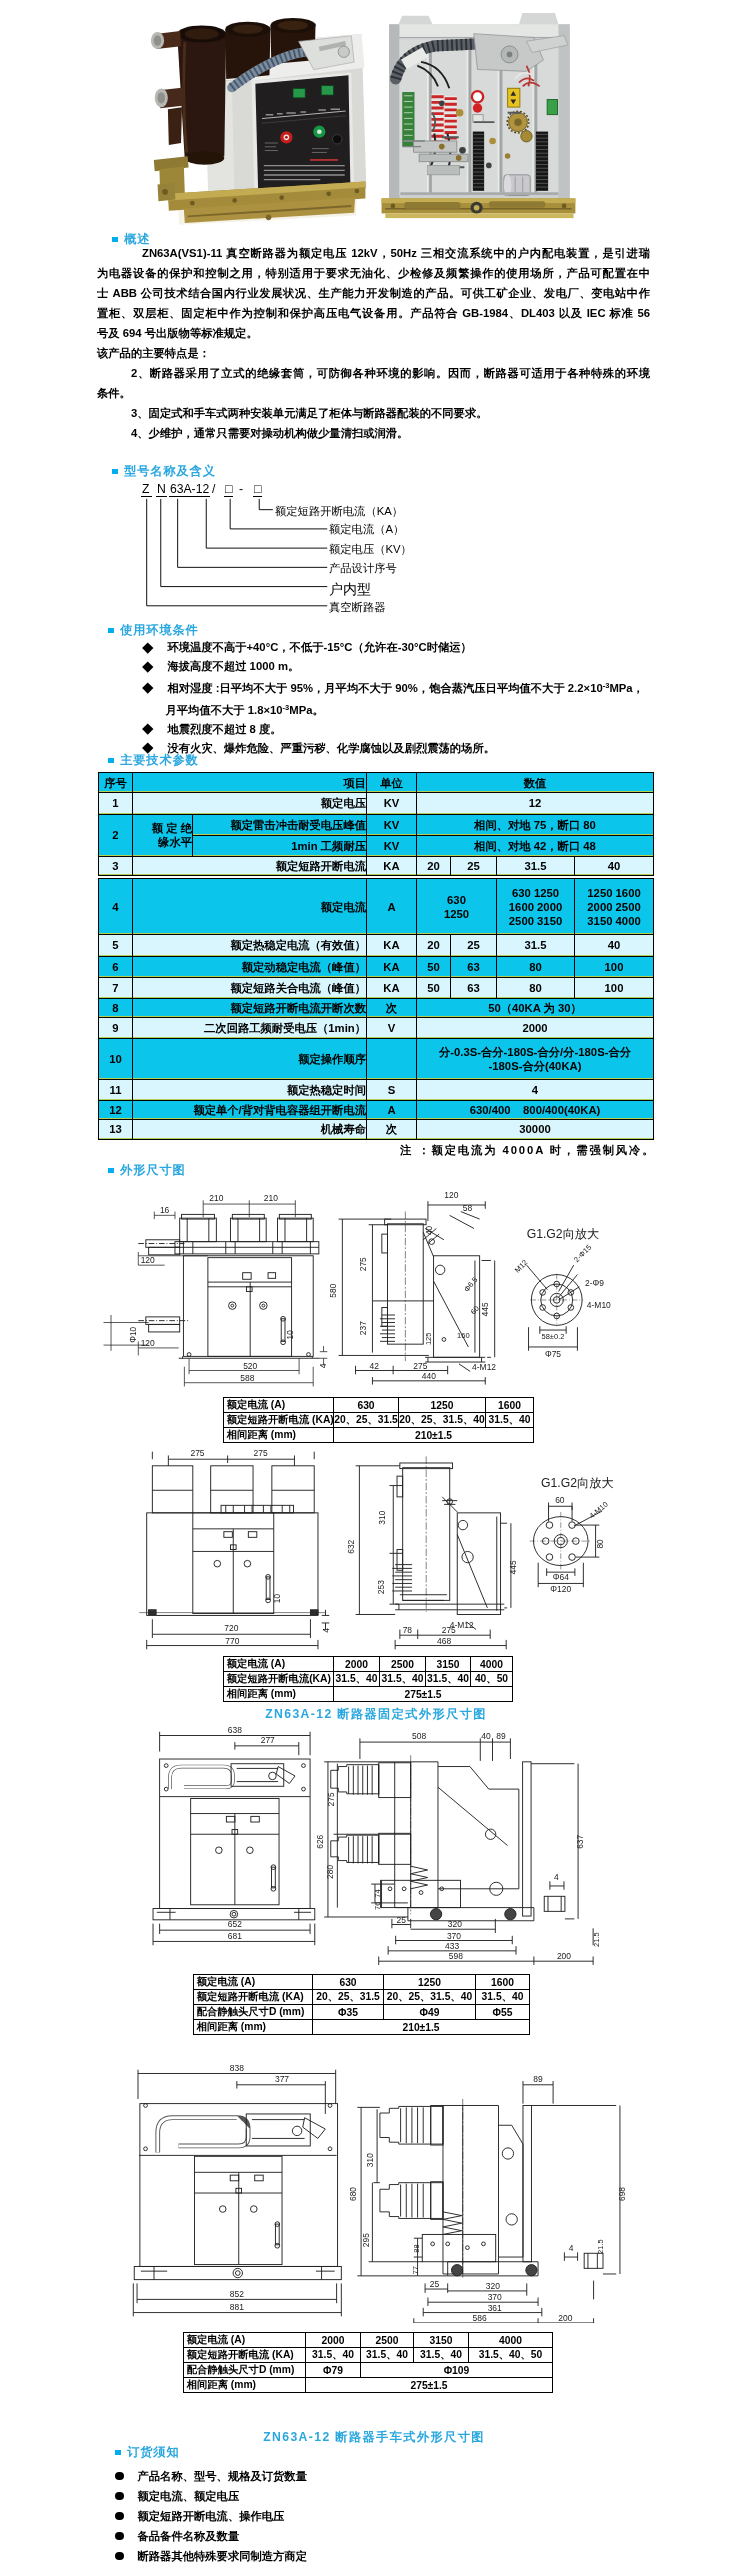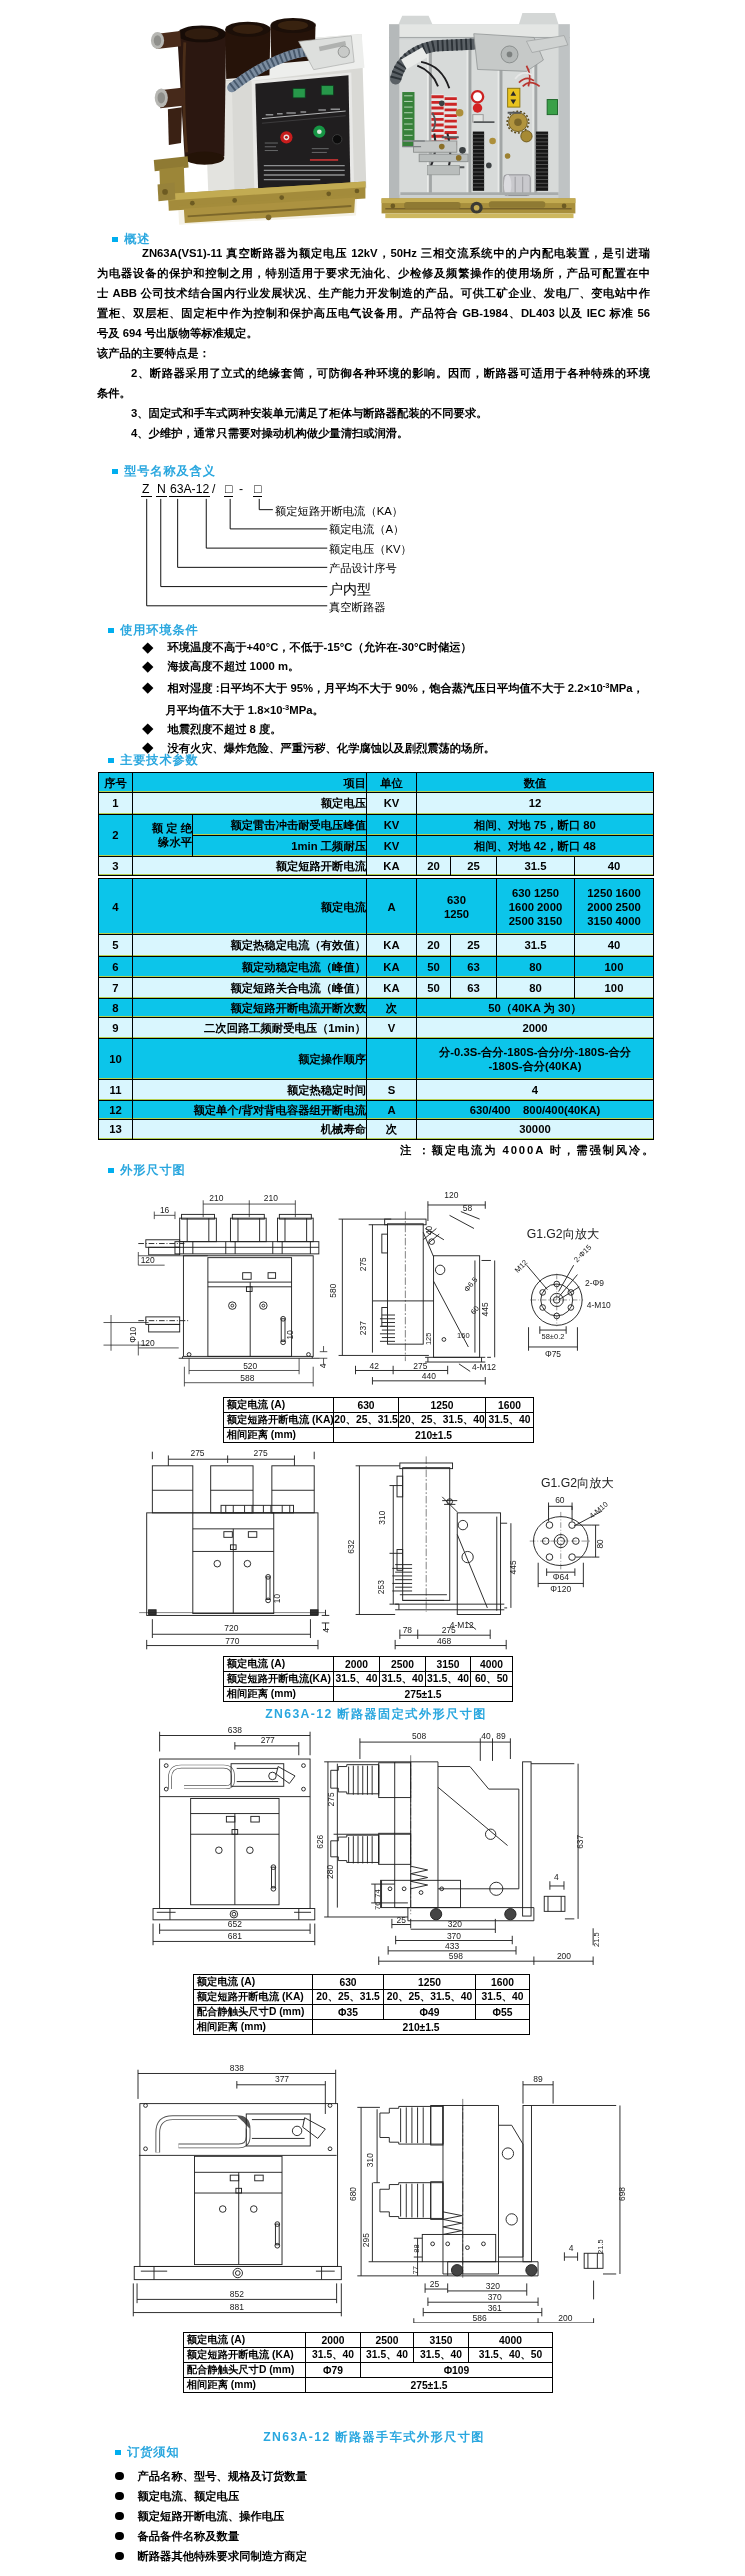--- a/index.html
+++ b/index.html
@@ -679,21 +679,21 @@
           <td>2000</td>
           <td>2500</td>
           <td>3150</td>
           <td>4000</td>
         </tr>
 <tr style="height:13px;">
           <td class="l">额定短路开断电流(KA)</td>
           <td>31.5、40</td>
           <td>31.5、40</td>
           <td>31.5、40</td>
-          <td>60、50</td>
+          <td>40、50</td>
         </tr>
 <tr style="height:14px;">
           <td class="l">相间距离 (mm)</td>
           <td colspan="4">275±1.5</td>
         </tr>
 </tbody>
     </table>
 
 <div class="cap" style="left:235px;top:1706px;width:282px;text-align:center;">ZN63A-12 断路器固定式外形尺寸图</div>
 

